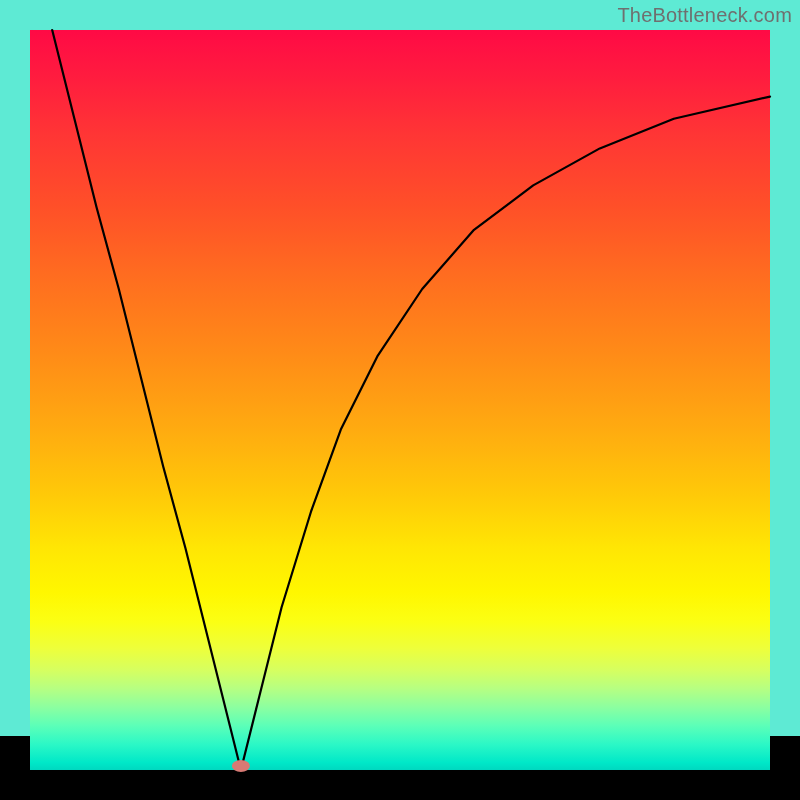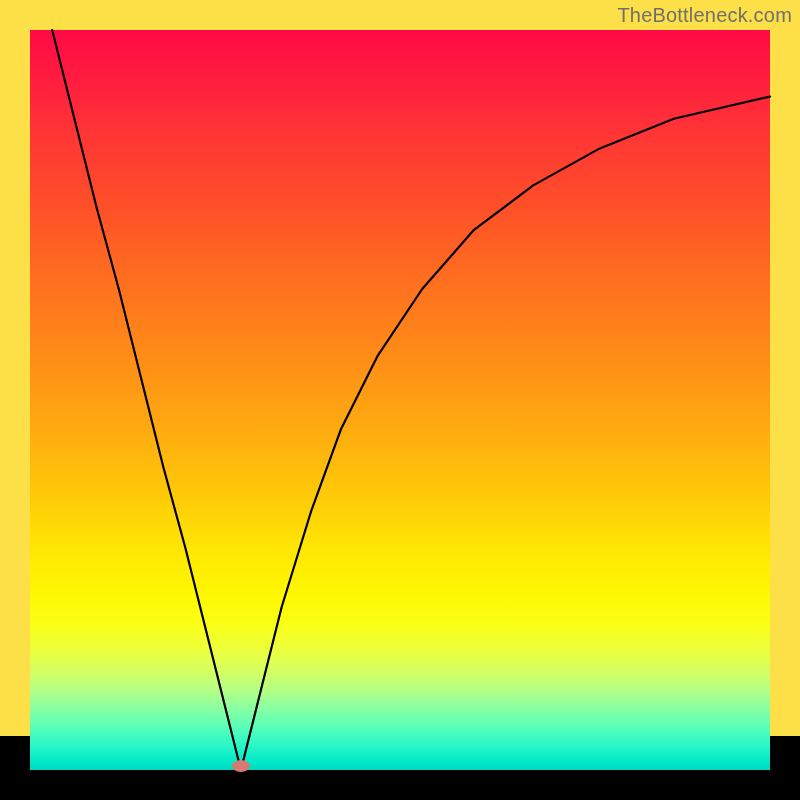--- a/index.html
+++ b/index.html
@@ -8,21 +8,21 @@
     width: 800px;
     height: 800px;
     overflow: hidden;
     background: #000;
     font-family: Arial, Helvetica, sans-serif;
   }
   .frame {
     position: relative;
     width: 800px;
     height: 736px;
-    background: #fde047;
+    background: #5eead4;
   }
   .plot {
     position: absolute;
     left: 30px;
     top: 30px;
     width: 740px;
     height: 740px;
     
     background: linear-gradient(
       to bottom,

